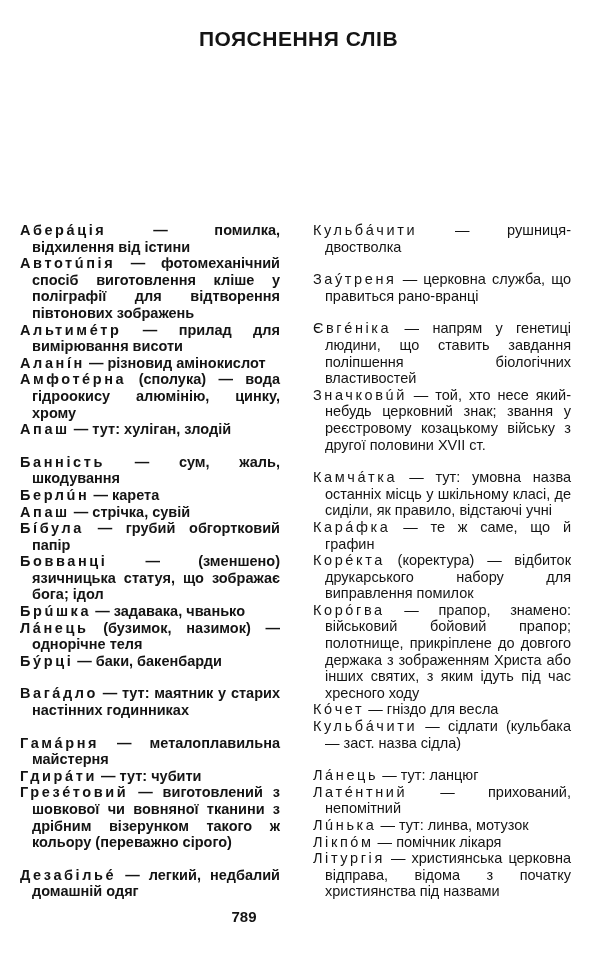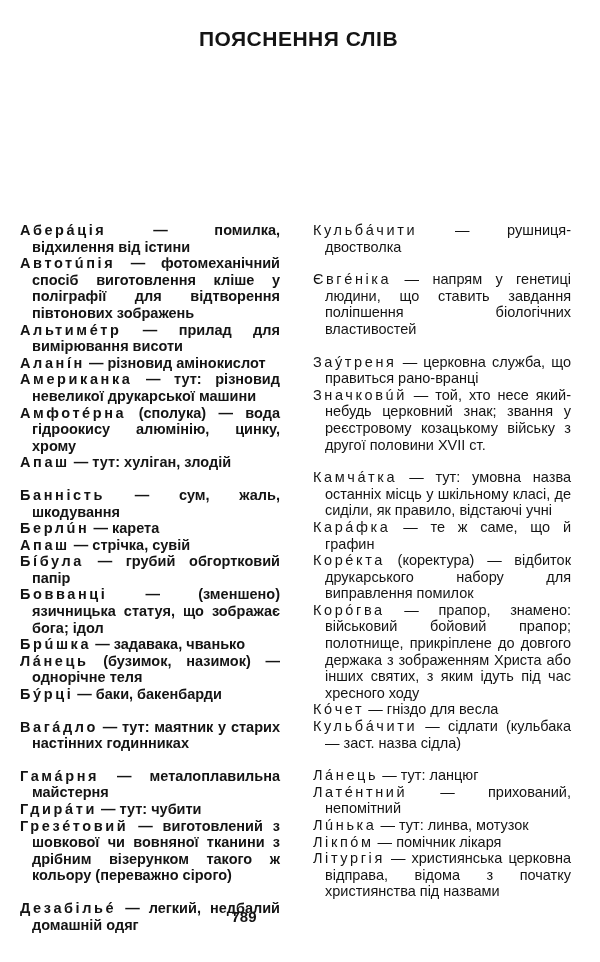--- a/index.html
+++ b/index.html
@@ -20,41 +20,40 @@
 </head>
 <body>
 
 <div class="title">ПОЯСНЕННЯ СЛІВ</div>
 
 <div class="col left" id="left-col">
     <div class="entry"><span class="hw">Аберáція</span><span> — помилка, відхилення від істини</span></div>
     <div class="entry"><span class="hw">Автотúпія</span><span> — фотомеханічний спосіб виготовлення кліше у поліграфії для відтворення півтонових зображень</span></div>
     <div class="entry"><span class="hw">Альтимéтр</span><span> — прилад для вимірювання висоти</span></div>
     <div class="entry"><span class="hw">Аланíн</span><span> — різновид амінокислот</span></div>
-    <div class="entry"><span class="hw">Американка</span><span> — тут: різновид невеликої друкарської машини</span></div>
     <div class="entry"><span class="hw">Амфотéрна</span><span> (сполука) — вода гідроокису алюмінію, цинку, хрому</span></div>
     <div class="entry"><span class="hw">Апаш</span><span> — тут: хуліган, злодій</span></div>
     <div class="entry gap"><span class="hw">Банність</span><span> — сум, жаль, шкодування</span></div>
     <div class="entry"><span class="hw">Берлúн</span><span> — карета</span></div>
     <div class="entry"><span class="hw">Апаш</span><span> — стрічка, сувій</span></div>
     <div class="entry"><span class="hw">Бíбула</span><span> — грубий обгортковий папір</span></div>
     <div class="entry"><span class="hw">Бовванці</span><span> — (зменшено) язичницька статуя, що зображає бога; ідол</span></div>
     <div class="entry"><span class="hw">Брúшка</span><span> — задавака, чванько</span></div>
     <div class="entry"><span class="hw">Лáнець</span><span> (бузимок, назимок) — однорічне теля</span></div>
     <div class="entry"><span class="hw">Бýрці</span><span> — баки, бакенбарди</span></div>
     <div class="entry gap"><span class="hw">Вагáдло</span><span> — тут: маятник у старих настінних годинниках</span></div>
     <div class="entry gap"><span class="hw">Гамáрня</span><span> — металоплавильна майстерня</span></div>
     <div class="entry"><span class="hw">Гдирáти</span><span> — тут: чубити</span></div>
     <div class="entry"><span class="hw">Грезéтовий</span><span> — виготовлений з шовкової чи вовняної тканини з дрібним візерунком такого ж кольору (переважно сірого)</span></div>
     <div class="entry gap"><span class="hw">Дезабільé</span><span> — легкий, недбалий домашній одяг</span></div>
   </div>
 <div class="col right" id="right-col">
     <div class="entry"><span class="hw">Кульбáчити</span><span> — рушниця-двостволка</span></div>
+    <div class="entry gap"><span class="hw">Заýтреня</span><span> — церковна служба, що правиться рано-вранці</span></div>
     <div class="entry gap"><span class="hw">Євгéніка</span><span> — напрям у генетиці людини, що ставить завдання поліпшення біологічних властивостей</span></div>
-    <div class="entry gap"><span class="hw">Заýтреня</span><span> — церковна служба, що правиться рано-вранці</span></div>
     <div class="entry"><span class="hw">Значковúй</span><span> — той, хто несе який-небудь церковний знак; звання у реєстровому козацькому війську з другої половини XVII ст.</span></div>
     <div class="entry gap"><span class="hw">Камчáтка</span><span> — тут: умовна назва останніх місць у шкільному класі, де сиділи, як правило, відстаючі учні</span></div>
     <div class="entry"><span class="hw">Карáфка</span><span> — те ж саме, що й графин</span></div>
     <div class="entry"><span class="hw">Корéкта</span><span> (коректура) — відбиток друкарського набору для виправлення помилок</span></div>
     <div class="entry"><span class="hw">Корóгва</span><span> — прапор, знамено: військовий бойовий прапор; полотнище, прикріплене до довгого держака з зображенням Христа або інших святих, з яким ідуть під час хресного ходу</span></div>
     <div class="entry"><span class="hw">Кóчет</span><span> — гніздо для весла</span></div>
     <div class="entry"><span class="hw">Кульбáчити</span><span> — сідлати (кульбака — заст. назва сідла)</span></div>
     <div class="entry gap"><span class="hw">Лáнець</span><span> — тут: ланцюг</span></div>
     <div class="entry"><span class="hw">Латéнтний</span><span> — прихований, непомітний</span></div>
     <div class="entry"><span class="hw">Лúнька</span><span> — тут: линва, мотузок</span></div>

